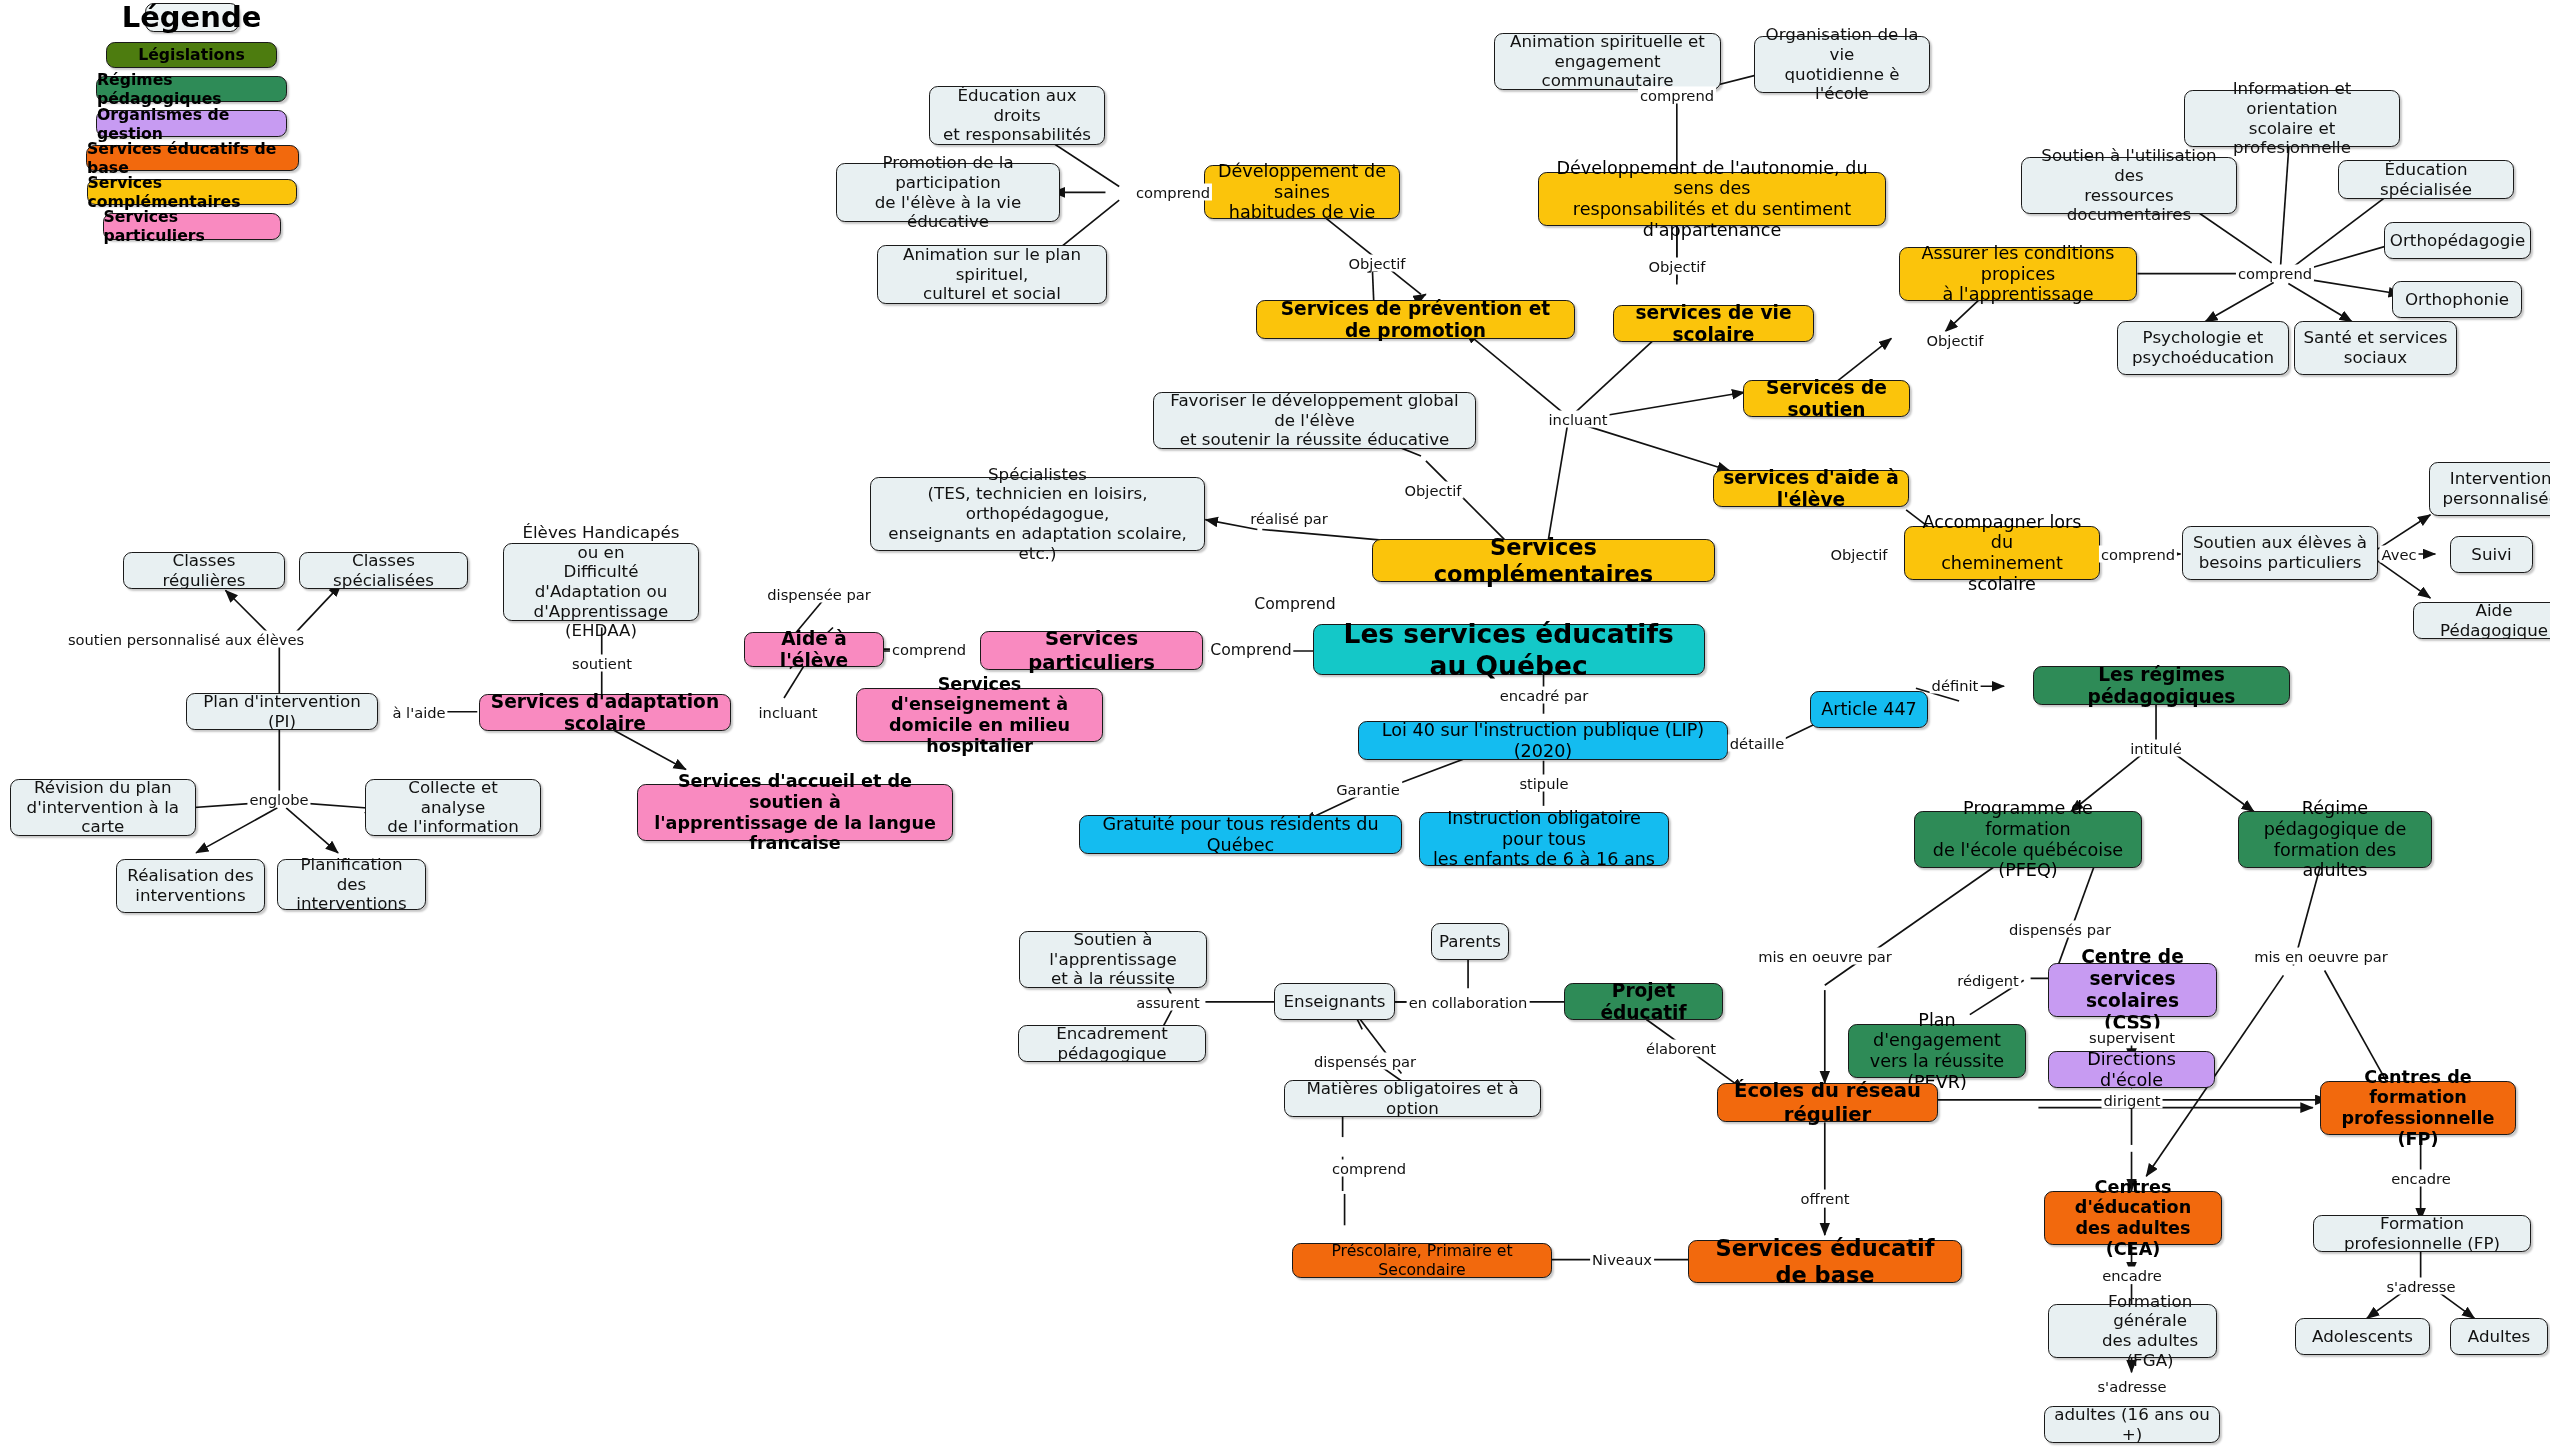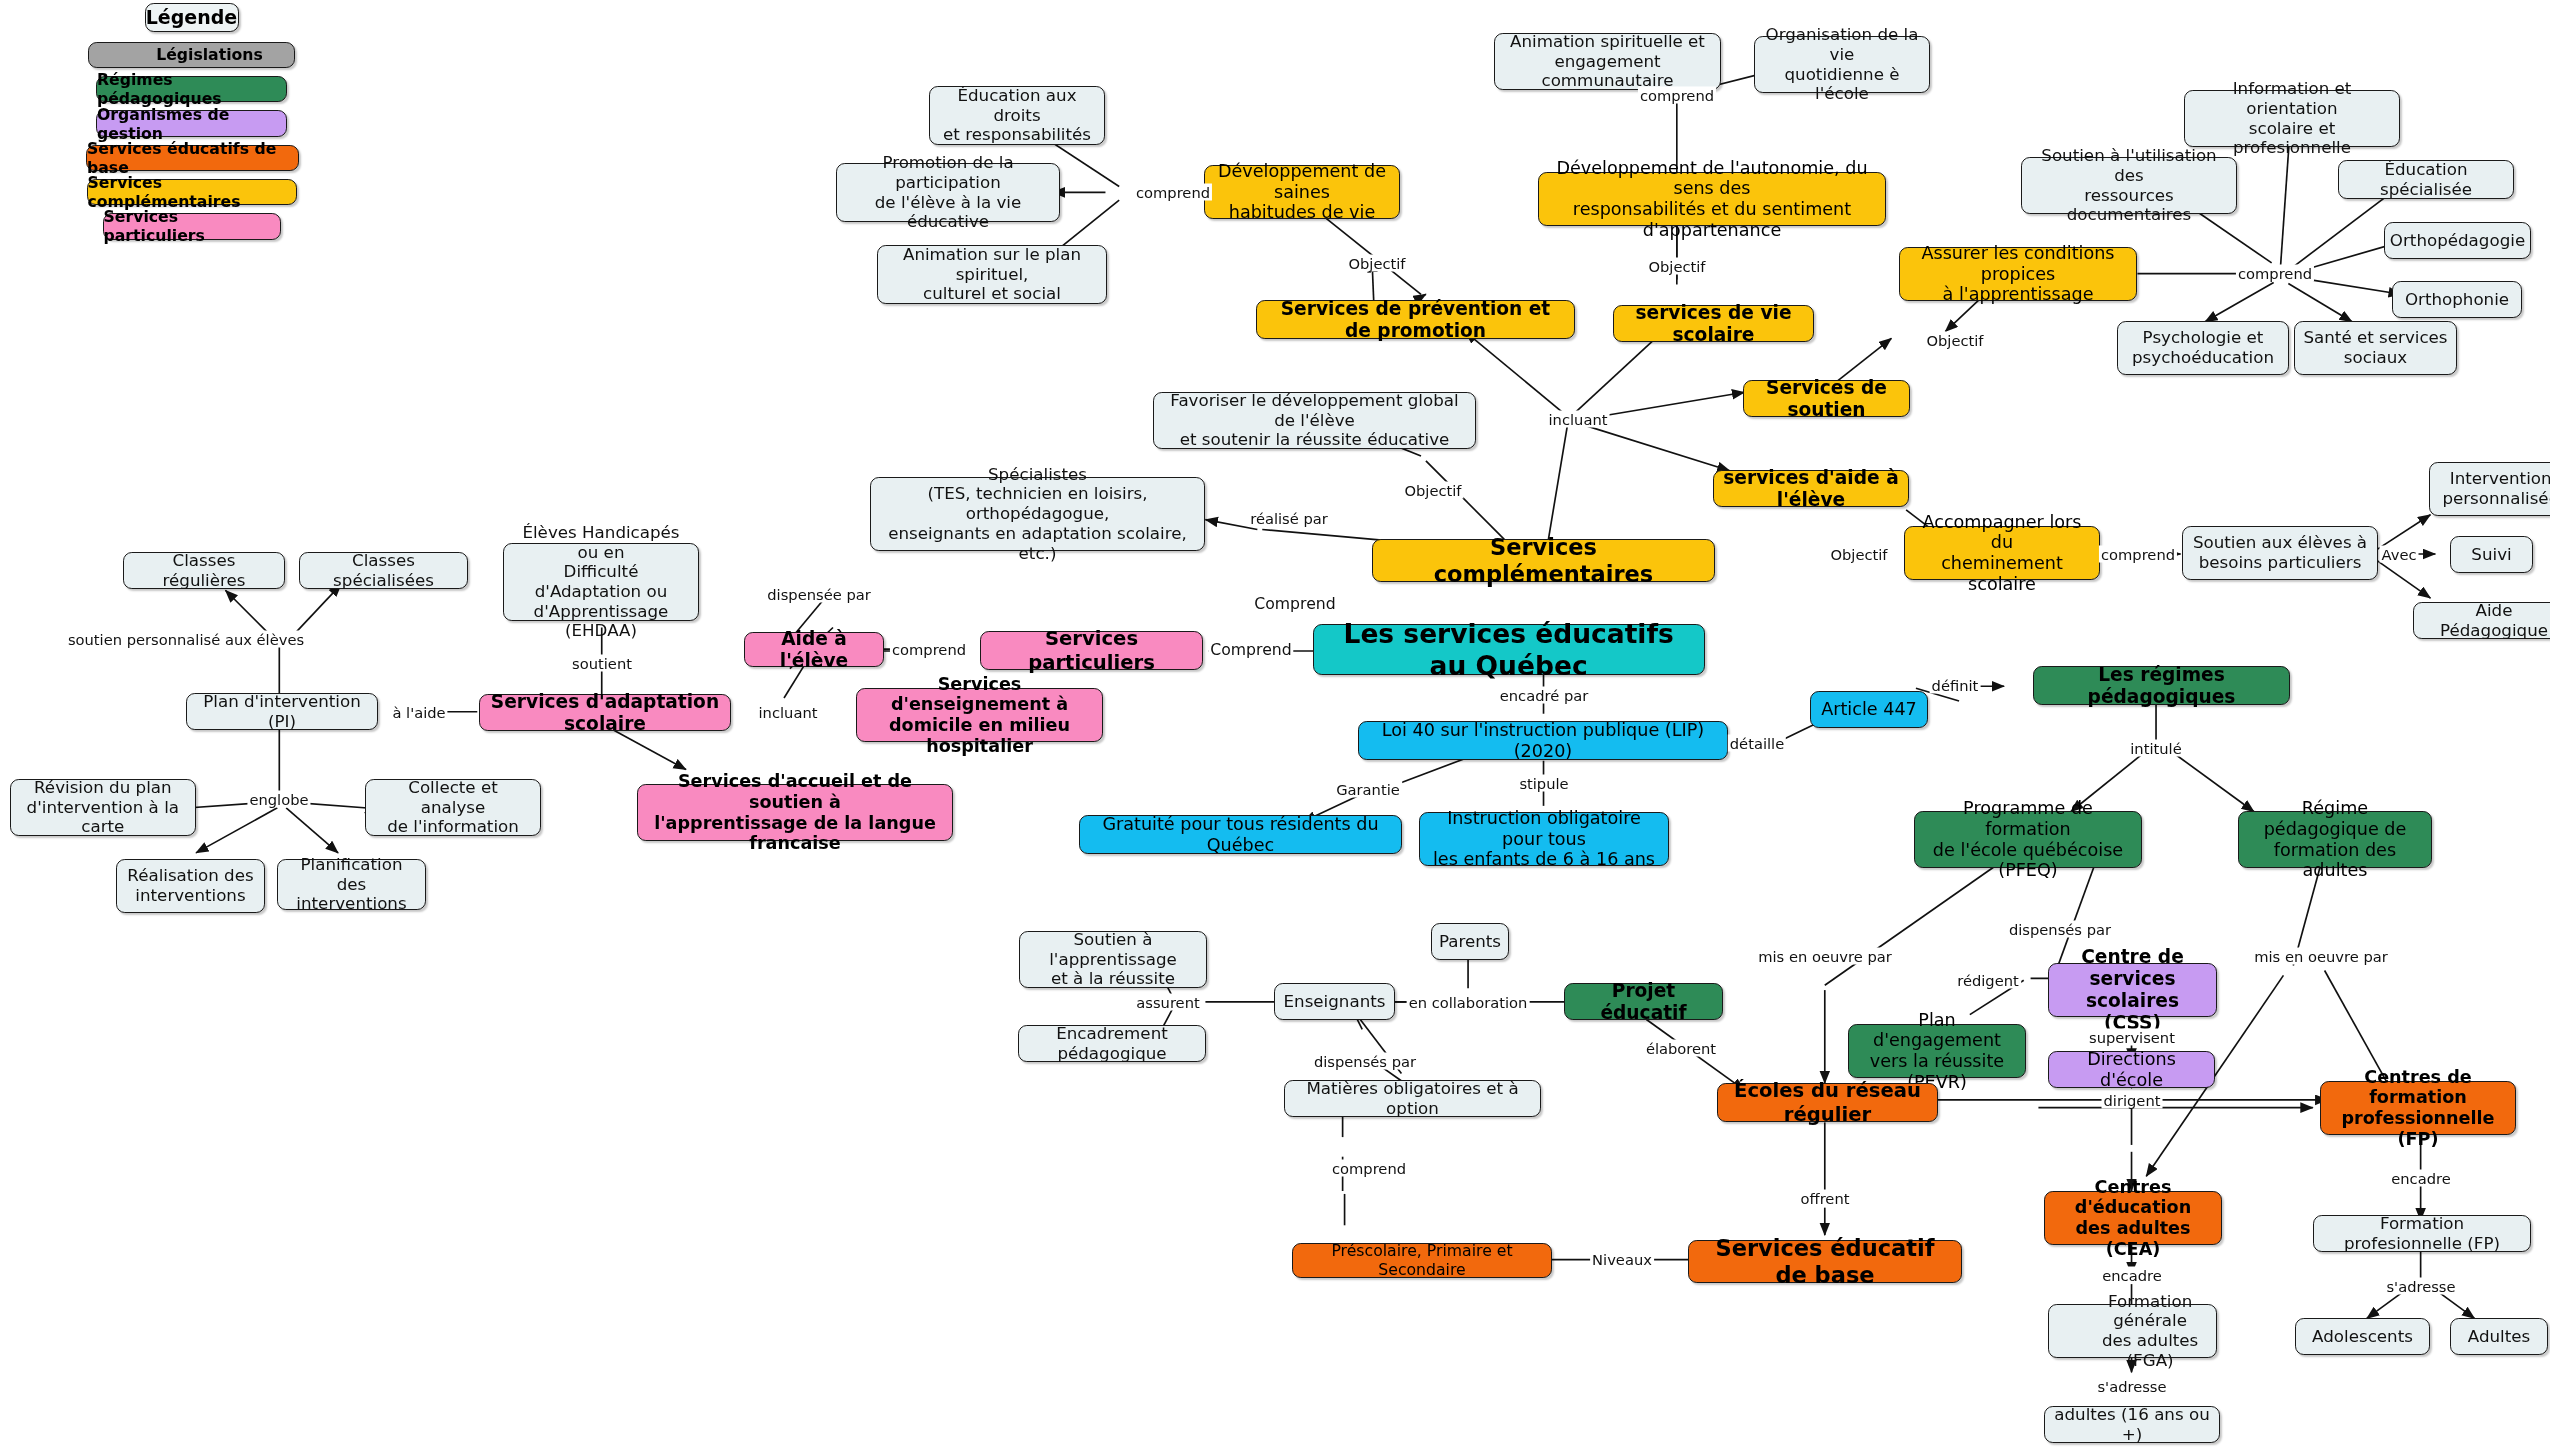--- a/index.html
+++ b/index.html
@@ -16,21 +16,21 @@
   .n-regime{background:#2e8b57;color:#000;font-size:17.6px;font-weight:400;}
   .n-regime-b{background:#2e8b57;color:#000;font-size:18.6px;font-weight:700;}
   .n-orga{background:#c79bf2;color:#000;font-size:17.6px;font-weight:400;}
   .n-orga-b{background:#c79bf2;color:#000;font-size:18.6px;font-weight:700;}
   .n-base{background:#f2690d;color:#000;font-size:17.6px;font-weight:400;}
   .n-base-b{background:#f2690d;color:#000;font-size:19.6px;font-weight:700;}
   .n-compl{background:#fbc40b;color:#000;font-size:17.6px;font-weight:400;}
   .n-compl-b{background:#fbc40b;color:#000;font-size:18.6px;font-weight:700;}
   .n-part-b{background:#f98ac0;color:#000;font-size:19.6px;font-weight:700;}
   .n-central{background:#14c8c8;color:#000;font-size:26.5px;font-weight:700;padding-left:7px;}
-  .n-title{background:#eef4f5;color:#000;font-size:19px;font-weight:700;}
+  .n-title{background:#eef4f5;color:#000;font-size:29px;font-weight:700;}
   .lbl{position:absolute;font-size:14.7px;color:#111;background:#ffffff;
        white-space:nowrap;padding:0 2px;transform:translate(-50%,-50%);}
   .lbl-big{font-size:15.7px;}
   .legend-wrap{position:absolute;left:86px;top:0px;width:211px;}
   .lg{position:relative;margin:0 auto 7.8px auto;border:1.6px solid #1a1a1a;border-radius:8.8px;
       display:flex;align-items:center;justify-content:center;height:24.5px;
       font-size:15.7px;font-weight:700;color:#000;box-shadow:2px 2px 2px rgba(0,0,0,.22);}
 </style>
 </head>
 <body>
@@ -170,21 +170,21 @@
     <path d="M2470,1160 L2470,1200"></path>
     <path d="M2470,1208 L2470,1245" marker-end="url(#ah)"></path>
     <path d="M2470,1275 L2470,1305"></path>
     <path d="M2460,1312 L2415,1345" marker-end="url(#ah)"></path>
     <path d="M2480,1312 L2525,1345" marker-end="url(#ah)"></path>
   </g>
 </svg>
 
 <div class="legend-wrap">
   <div class="node n-title" style="position:relative;width:94px;height:29px;margin:2.9px auto 9.8px auto;">Légende</div>
-  <div class="lg" style="background:#a3a3a3;width:169px;padding-left:36px;">
+  <div class="lg" style="background:#4d7c0f;width:169px;">
         <span>Législations</span>
       </div>
   <div class="lg" style="background:#2e8b57;width:189px;">
         <span>Régimes pédagogiques</span>
       </div>
   <div class="lg" style="background:#c79bf2;width:189px;">
         <span>Organismes de gestion</span>
       </div>
   <div class="lg" style="background:#f2690d;width:211px;">
         <span>Services éducatifs de base</span>

